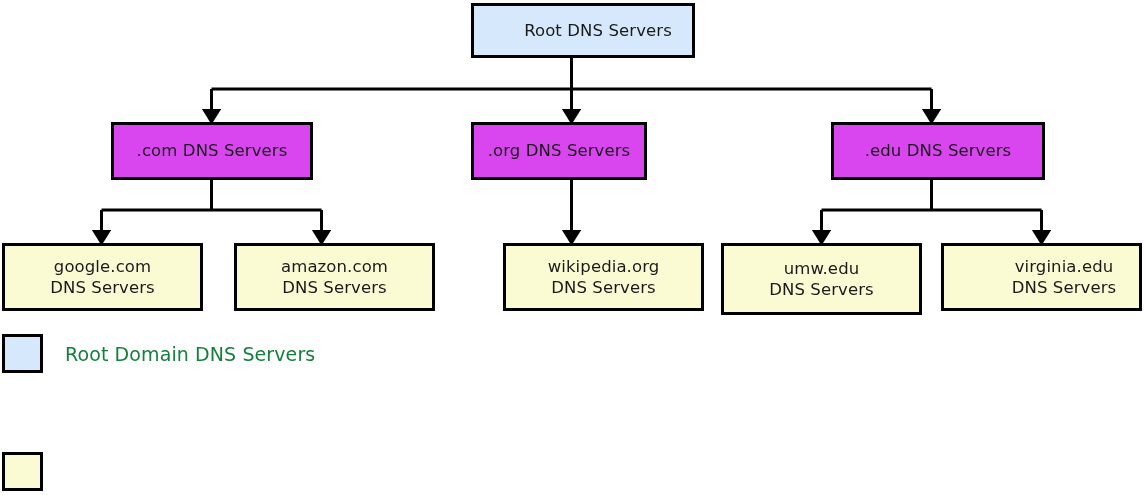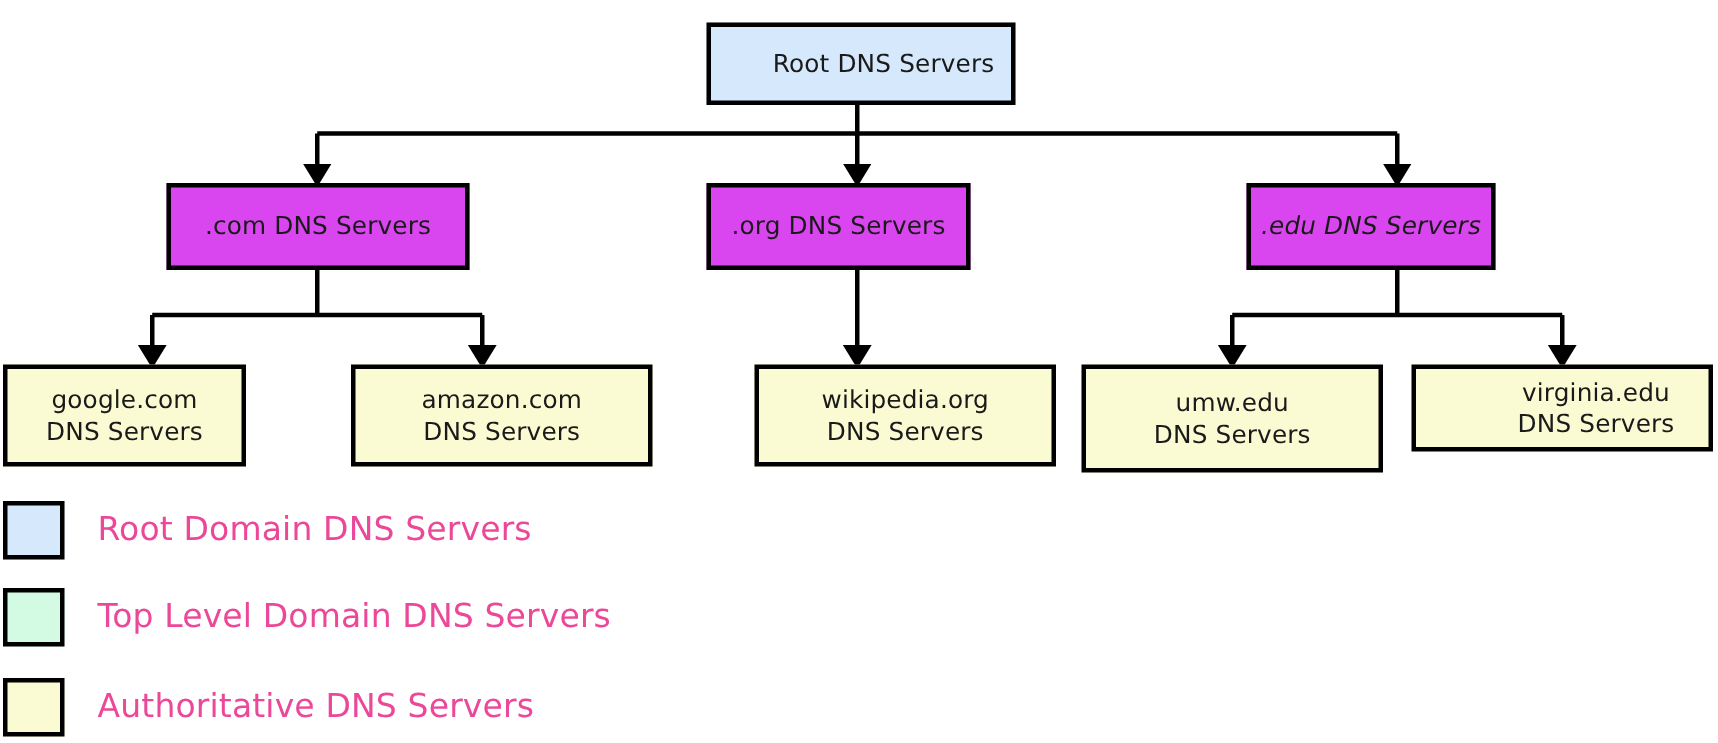--- a/index.html
+++ b/index.html
@@ -60,22 +60,22 @@
   }
   .legend-swatch {
     box-sizing: border-box;
     width: 41px;
     height: 39px;
     border: 3px solid #000000;
     flex: 0 0 auto;
   }
   .legend-label {
     margin-left: 22px;
-    font-size: 22px;
-    color: #ec4899;
+    font-size: 19px;
+    color: #15803d;
     letter-spacing: 0.1px;
     white-space: nowrap;
   }
 </style>
 </head>
 <body>
 
 <div id="diagram-root">
 
   <svg id="connectors" viewBox="0 0 1145 495" width="1145" height="495">
@@ -102,63 +102,58 @@
 
       <path d="M571.5,180 L571.5,233" marker-end="url(#arrowhead)"></path>
 
       <path d="M931.5,180 L931.5,210"></path>
       <path d="M821.5,210 L1041.5,210"></path>
       <path d="M821.5,210 L821.5,233" marker-end="url(#arrowhead)"></path>
       <path d="M1041.5,210 L1041.5,233" marker-end="url(#arrowhead)"></path>
     </g>
   </svg>
 
-  <div class="node node-root" style="left:471px; top:15px; width:206px; height:55px;padding-left:30px;">
+  <div class="node node-root" style="left:471px; top:3px; width:224px; height:55px;padding-left:30px;">
     <span>Root DNS Servers</span>
   </div>
 
   <div class="node node-tld" style="left:111px; top:122px; width:202px; height:58px;">
     <span>.com DNS Servers</span>
   </div>
   <div class="node node-tld" style="left:471px; top:122px; width:176px; height:58px;">
     <span>.org DNS Servers</span>
   </div>
-  <div class="node node-tld" style="left:831px; top:122px; width:166px; height:58px;font-style:italic;">
+  <div class="node node-tld" style="left:831px; top:122px; width:214px; height:58px;">
     <span>.edu DNS Servers</span>
   </div>
 
-  <div class="node node-auth" style="left:2px; top:243px; width:162px; height:68px;">
+  <div class="node node-auth" style="left:2px; top:243px; width:201px; height:68px;">
     <span>google.com
 DNS Servers</span>
   </div>
   <div class="node node-auth" style="left:234px; top:243px; width:201px; height:68px;align-items:center;">
     <span>amazon.com
 DNS Servers</span>
   </div>
   <div class="node node-auth" style="left:471px; top:243px; width:201px; height:68px;margin-left:32px;">
     <span>wikipedia.org
 DNS Servers</span>
   </div>
   <div class="node node-auth" style="left:721px; top:243px; width:201px; height:72px;">
     <span>umw.edu
 DNS Servers</span>
   </div>
-  <div class="node node-auth" style="left:941px; top:243px; width:201px; height:58px;padding-left:45px;">
+  <div class="node node-auth" style="left:941px; top:243px; width:201px; height:68px;padding-left:45px;">
     <span>virginia.edu
 DNS Servers</span>
   </div>
 
   <div class="legend-row" style="left:2px; top:334px;">
     <span class="legend-swatch" style="background:#d6e8fb;"></span>
     <span class="legend-label">Root Domain DNS Servers</span>
   </div>
 
-  <div class="legend-row" style="left:2px; top:392px;">
-    <span class="legend-swatch" style="background:#d3fbe4;"></span>
-    <span class="legend-label">Top Level Domain DNS Servers</span>
-  </div>
 
   <div class="legend-row" style="left:2px; top:452px;">
     <span class="legend-swatch" style="background:#fbfbd3;"></span>
-    <span class="legend-label">Authoritative DNS Servers</span>
   </div>
 
 </div>
 
 </body></html>

